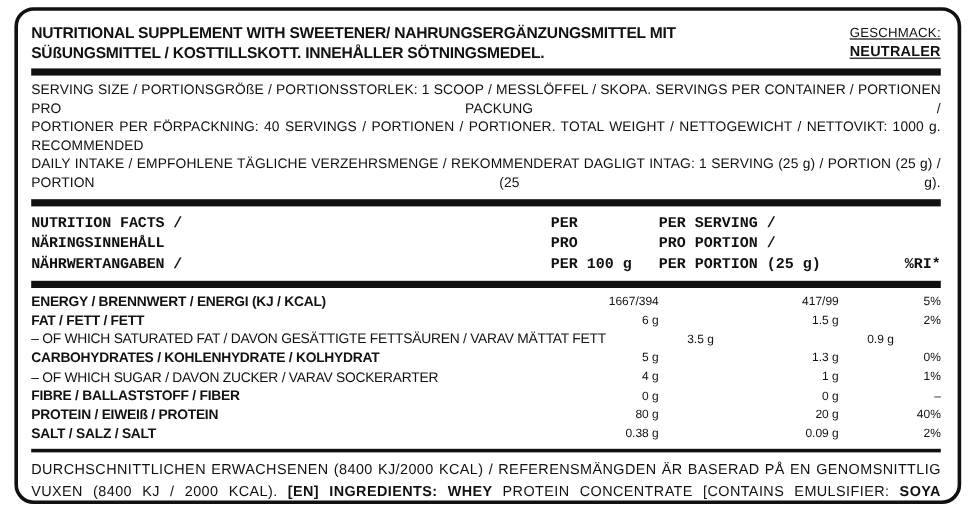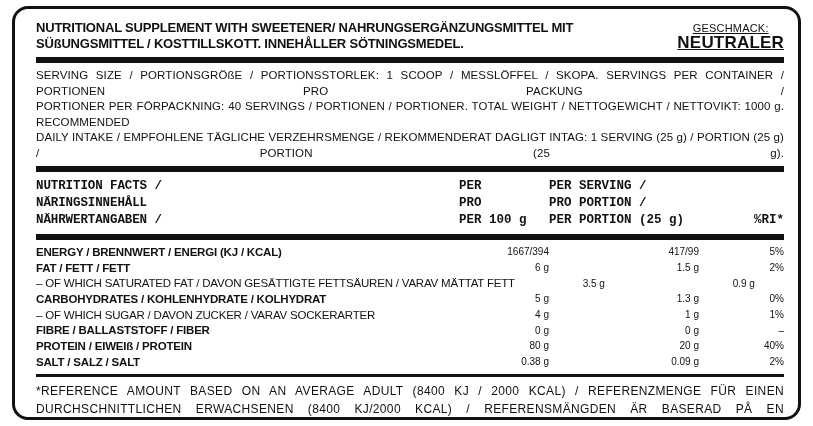--- a/index.html
+++ b/index.html
@@ -9,40 +9,40 @@
     font-family: "Liberation Sans", sans-serif;
     color: #111111;
     overflow: hidden;
   }
   .label-card {
     position: absolute;
     left: 12px; top: 6px; right: 12px; bottom: 6px;
     border: 3px solid #111111;
     border-radius: 16px;
     background: #ffffff;
-    padding: 9px 14px 6px 21px;
+    padding: 9px 14px 6px 11px;
     display: flex;
     flex-direction: column;
     overflow: hidden;
   }
   .divider { background: #111111; height: 6px; flex: none; }
   .divider.thin { height: 3px; }
 
   
   .hdr {
     display: flex; justify-content: space-between; align-items: flex-end;
     margin: 2px 0 5px 0;
   }
   .hdr-title {
     font-weight: 700; font-size: 13px; line-height: 16px;
     letter-spacing: -0.2px; max-width: 580px; white-space: nowrap;
   }
   .hdr-flavor { text-align: center; text-decoration: underline; }
   .hdr-flavor .flv-label { font-size: 11px; line-height: 12px; letter-spacing: 0.2px; }
-  .hdr-flavor .flv-value { font-size: 17px; line-height: 18px; font-weight: 700; letter-spacing: 0.2px; }
+  .hdr-flavor .flv-value { font-size: 12px; line-height: 18px; font-weight: 700; letter-spacing: 0.2px; }
 
   
   .serving { margin: 5px 0 5px 0; }
   .jline {
     font-size: 11.5px; line-height: 15.5px; letter-spacing: 0.1px;
     text-align: justify; text-align-last: justify; white-space: normal;
   }
 
   
   .grid-row {
@@ -160,19 +160,18 @@
       <div class="cell-label">SALT / SALZ / SALT</div>
       <div class="cell-num">0.38 g</div>
       <div class="cell-num">0.09 g</div>
       <div class="cell-num">2%</div>
     </div>
   </div>
 
   <div class="divider thin"></div>
 
   <div class="footer">
-    <div class="jline"><span>*REFERENCE AMOUNT BASED ON AN AVERAGE ADULT (8400 KJ / 2000 KCAL) / REFERENZMENGE FÜR EINEN</span></div>
     <div class="jline"><span>DURCHSCHNITTLICHEN ERWACHSENEN (8400 KJ/2000 KCAL) / REFERENSMÄNGDEN ÄR BASERAD PÅ EN GENOMSNITTLIG</span></div>
     <div class="jline"><span>VUXEN (8400 KJ / 2000 KCAL). </span><span style="font-weight: 700;">[EN] INGREDIENTS: WHEY </span><span>PROTEIN CONCENTRATE [CONTAINS EMULSIFIER: </span><span style="font-weight: 700;">SOYA</span></div>
 
   </div>
 
 </div>
 
 </body></html>

